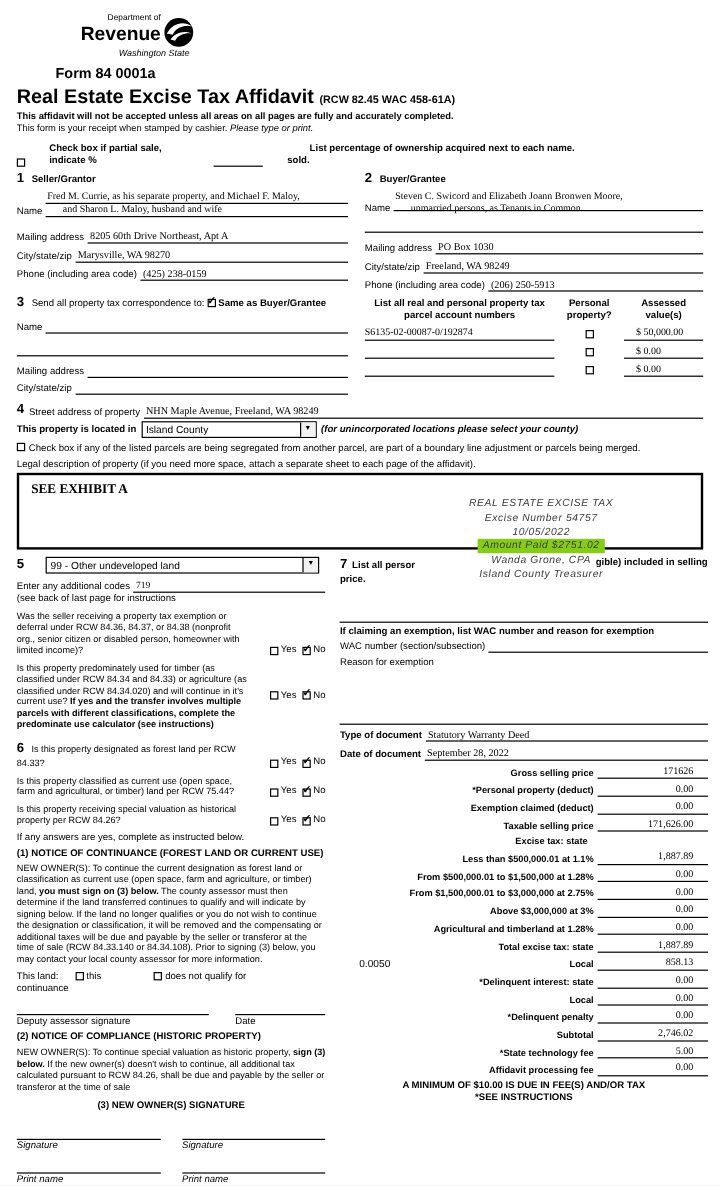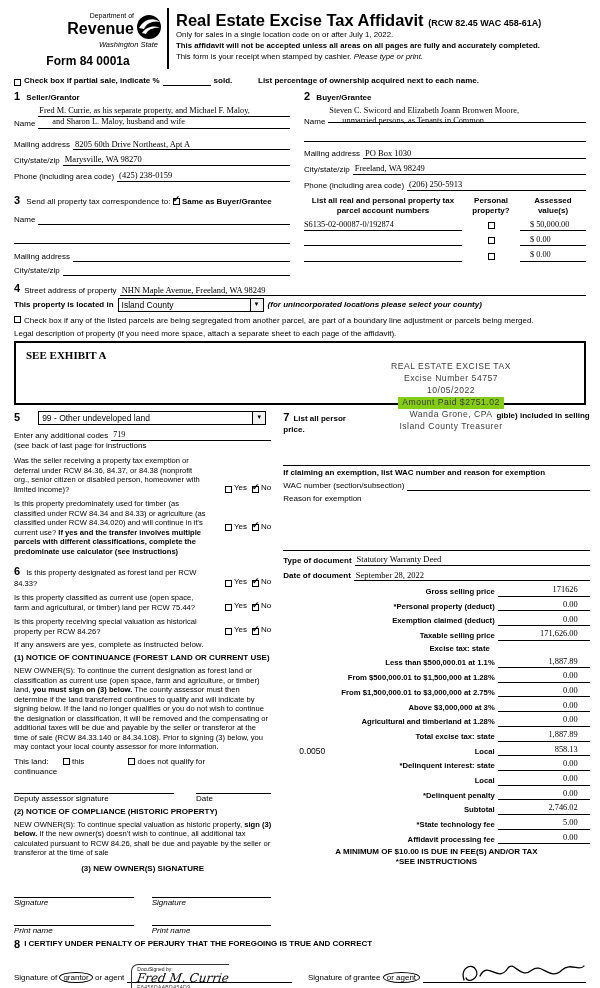--- a/index.html
+++ b/index.html
@@ -4,38 +4,38 @@
 <style>
   *{box-sizing:border-box;margin:0;padding:0;}
   html,body{background:#e8e8e8;}
   .page{width:600px;height:988px;margin:0 auto;background:#fff;color:#000;
         font-family:"Liberation Sans",sans-serif;font-size:8px;line-height:1.25;
         padding:8px 14px 0 14px;position:relative;overflow:hidden;}
   .b{font-weight:bold;}
   .i{font-style:italic;}
 
   
-  .hdr{display:flex;}
+  .hdr{display:flex;flex-direction:column;}
   .hdr-left{width:148px;padding-top:4px;}
   .logo-row{display:flex;justify-content:flex-end;align-items:flex-start;gap:2px;}
   .logo-text{text-align:right;}
   .dept{font-size:7px;}
   .rev{font-size:16px;font-weight:bold;line-height:1;}
   .wa{font-size:7.5px;font-style:italic;text-align:right;padding-right:4px;}
   .swoosh{width:26px;height:26px;margin-top:2px;}
   .formno{font-size:12px;font-weight:bold;margin-top:5px;text-align:center;}
   .hdr-div{border-left:2px solid #000;margin:0 7px 0 5px;}
   .hdr-right{flex:1;padding-top:3px;}
   .title{font-size:16.5px;font-weight:bold;line-height:1.1;}
   .title .rcw{font-size:9px;}
   .sub{font-size:7.8px;margin-top:1px;}
 
   
   .partial{display:flex;margin-top:7px;}
-  .partial .lft{width:244px;display:flex;align-items:flex-end;gap:3px;}
+  .partial .lft{width:244px;display:flex;align-items:flex-end;gap:20px;}
   .partial .rgt{flex:1;font-weight:bold;}
   .blank50{display:inline-block;width:48px;border-bottom:1px solid #000;}
 
   
   .cb{display:inline-block;width:7px;height:7px;border:1px solid #000;position:relative;vertical-align:-1px;flex:none;}
   .cb .mk{position:absolute;top:-4px;left:-1px;font-size:9px;font-weight:bold;line-height:1;}
 
   
   .frow{display:flex;align-items:flex-end;margin-top:4px;}
   .flbl{white-space:nowrap;padding-right:3px;}
@@ -66,21 +66,21 @@
   .sec4{margin-top:6px;}
   .locrow{display:flex;align-items:center;margin-top:2px;gap:4px;}
   .dropdown{border:1px solid #000;display:flex;height:14px;align-items:center;}
   .dd-text{flex:1;padding-left:3px;font-size:8.5px;}
   .dd-btn{width:13px;border-left:1px solid #000;height:100%;display:flex;align-items:center;justify-content:center;font-size:6px;background:#f2f2f2;}
   .seg{display:flex;gap:3px;margin-top:4px;align-items:flex-start;}
 
   .legalbox{border:2px solid #000;height:64px;margin-top:2px;position:relative;}
   .exhibit{font-family:"Liberation Serif",serif;font-weight:bold;font-size:11px;padding:6px 0 0 10px;}
   .stamp{position:absolute;left:316px;top:18px;width:238px;text-align:center;color:#3c3c3c;
-         font-size:8.6px;line-height:1.38;letter-spacing:0.5px;z-index:5;pointer-events:none;}
+         font-size:8.6px;line-height:1.38;letter-spacing:0.5px;z-index:5;pointer-events:none;font-style:italic;}
   .stamp .wline{background:#84cc16;display:inline-block;padding:0 4px;}
 
   
   .cols2{display:flex;gap:12px;margin-top:6px;}
   .sec5row{display:flex;align-items:center;}
   .sec5row .dropdown{width:228px;margin-left:14px;}
   .codes{display:flex;align-items:flex-end;margin-top:5px;}
   .codes .cval{width:160px;border-bottom:1px solid #000;font-family:"Liberation Serif",serif;padding-left:2px;}
   .qrow{display:flex;margin-top:5px;}
   .qtext{flex:1;font-size:7.6px;}
@@ -144,21 +144,20 @@
       </div>
       <div class="wa">Washington State</div>
       <div class="formno">Form 84 0001a</div>
     </div>
     <div class="hdr-div"></div>
     <div class="hdr-right">
       <div class="title">
         <span>Real Estate Excise Tax Affidavit</span>
         <span class="rcw">(RCW 82.45 WAC 458-61A)</span>
       </div>
-      <div class="sub">Only for sales in a single location code on or after July 1, 2022.</div>
       <div class="sub b">This affidavit will not be accepted unless all areas on all pages are fully and accurately completed.</div>
       <div class="sub">
         <span>This form is your receipt when stamped by cashier.</span>
         <span class="i">Please type or print.</span>
       </div>
     </div>
   </div>
 
   <div class="partial">
     <div class="lft">

